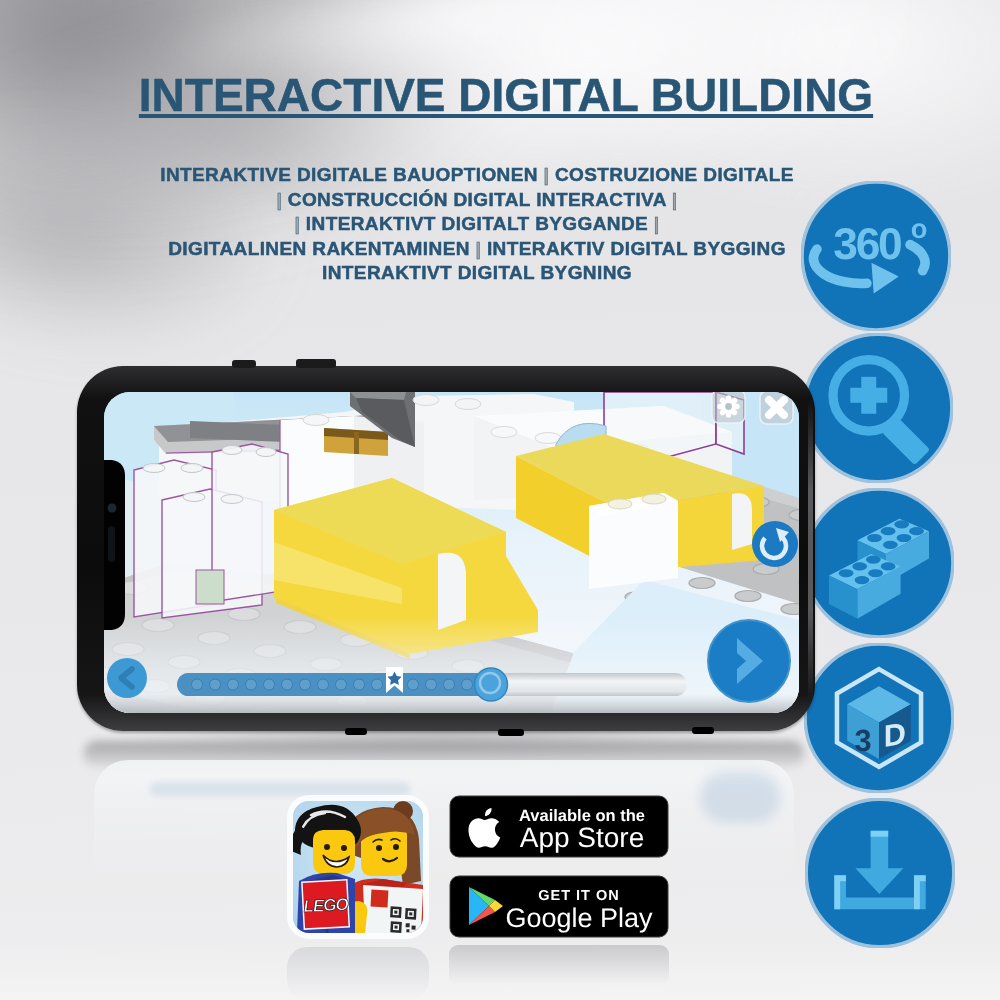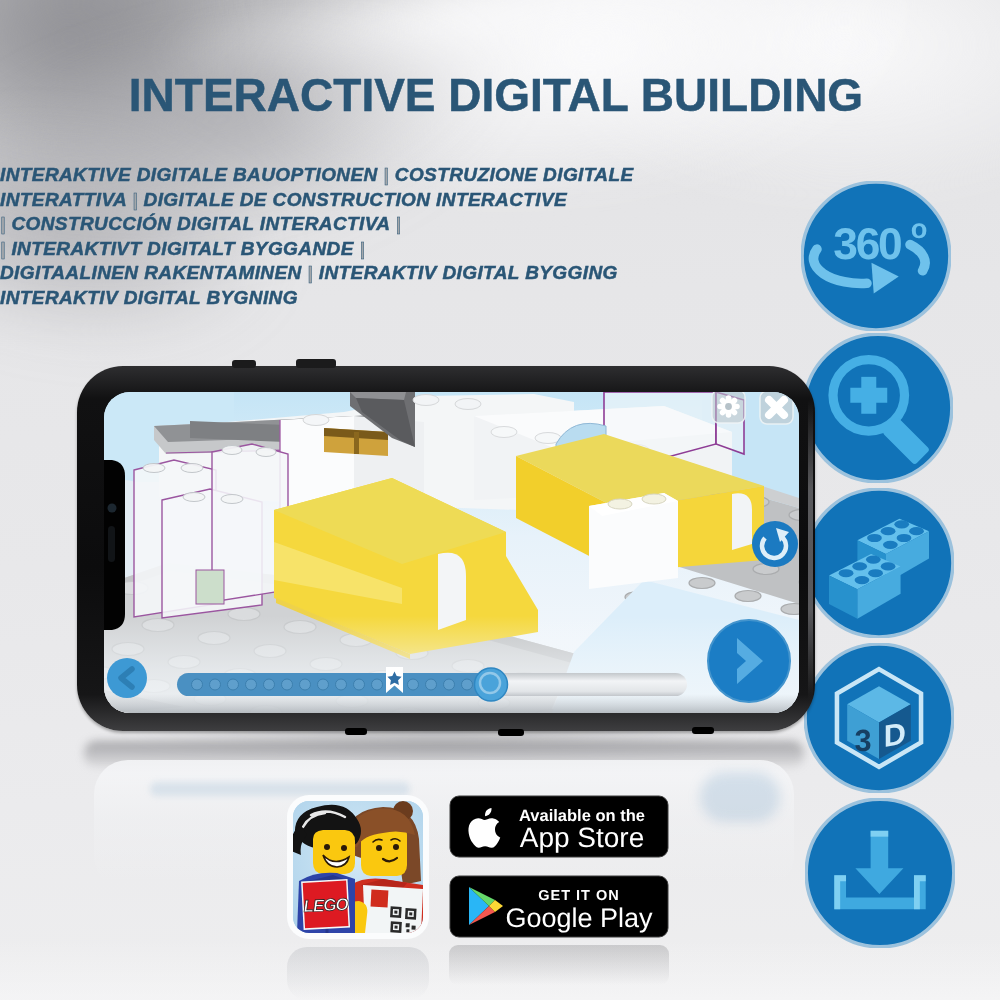--- a/index.html
+++ b/index.html
@@ -22,29 +22,28 @@
 
   <div class="abs" style="left:150px;top:-40px;width:620px;height:120px;background:radial-gradient(ellipse at 50% 50%, rgba(252,252,253,0.85), rgba(252,252,253,0) 70%);filter:blur(14px);transform:rotate(-7deg);"></div>
 
   <div class="abs" style="left:520px;top:-120px;width:650px;height:330px;background:radial-gradient(ellipse at 50% 50%, rgba(252,252,253,0.9), rgba(252,252,253,0) 70%);filter:blur(20px);"></div>
 
   <div class="abs" style="left:-80px;top:20px;width:600px;height:200px;background:radial-gradient(ellipse at 50% 50%, rgba(168,168,173,0.6), rgba(168,168,173,0) 65%);filter:blur(24px);transform:rotate(-10deg);"></div>
   <div class="abs" style="left:240px;top:-60px;width:700px;height:260px;background:radial-gradient(ellipse at 50% 45%, rgba(253,253,254,0.95), rgba(253,253,254,0) 68%);filter:blur(18px);transform:rotate(-8deg);"></div>
 
   <div class="abs" style="left:0;top:940px;width:1000px;height:60px;background:linear-gradient(to bottom, rgba(248,248,249,0), rgba(248,248,249,0.6));"></div>
 
-  <div class="abs ttl" style="left:4px;top:68px;width:984px;text-align:center;font-size:46px;letter-spacing:0px;">INTERACTIVE DIGITAL BUILDING</div>
-
-  <div class="abs ttl" style="left:0;top:163px;width:954px;font-size:19px;line-height:24.6px;letter-spacing:0.4px;font-style:italic;">
+  <div class="abs ttl" style="left:14px;top:68px;width:984px;text-align:center;font-size:46px;letter-spacing:0px;text-decoration:underline;">INTERACTIVE DIGITAL BUILDING</div>
+
+  <div class="abs ttl" style="left:0;top:163px;width:954px;text-align:center;font-size:19px;line-height:24.6px;letter-spacing:0.4px;">
     <div>INTERAKTIVE DIGITALE BAUOPTIONEN <span style="color:#a3a7ab">|</span> COSTRUZIONE DIGITALE</div>
-    <div>INTERATTIVA <span style="color:#a3a7ab">|</span> DIGITALE DE CONSTRUCTION INTERACTIVE</div>
     <div><span style="color:#a3a7ab">|</span> CONSTRUCCIÓN DIGITAL INTERACTIVA <span style="color:#a3a7ab">|</span></div>
     <div><span style="color:#a3a7ab">|</span> INTERAKTIVT DIGITALT BYGGANDE <span style="color:#a3a7ab">|</span></div>
     <div>DIGITAALINEN RAKENTAMINEN <span style="color:#a3a7ab">|</span> INTERAKTIV DIGITAL BYGGING</div>
-    <div>INTERAKTIV DIGITAL BYGNING</div>
+    <div>INTERAKTIVT DIGITAL BYGNING</div>
   </div>
 
   <div class="abs" style="left:110px;top:712px;width:666px;height:40px;background:radial-gradient(ellipse at 50% 50%, rgba(60,60,65,0.35), rgba(60,60,65,0) 72%);filter:blur(10px);"></div>
 
   <div class="abs" style="left:84px;top:741px;width:720px;height:26px;border-radius:12px;background:linear-gradient(to bottom, rgba(110,110,114,0.55), rgba(150,150,154,0.15));filter:blur(4px);"></div>
 
   <div class="abs" style="left:94px;top:760px;width:700px;height:130px;border-radius:34px;background:linear-gradient(to bottom, rgba(246,247,249,0.85), rgba(242,243,245,0.45) 45%, rgba(240,240,242,0) 95%);"></div>
 
   <div class="abs" style="left:150px;top:782px;width:260px;height:14px;border-radius:7px;background:rgba(130,175,205,0.22);filter:blur(3px);"></div>
 

